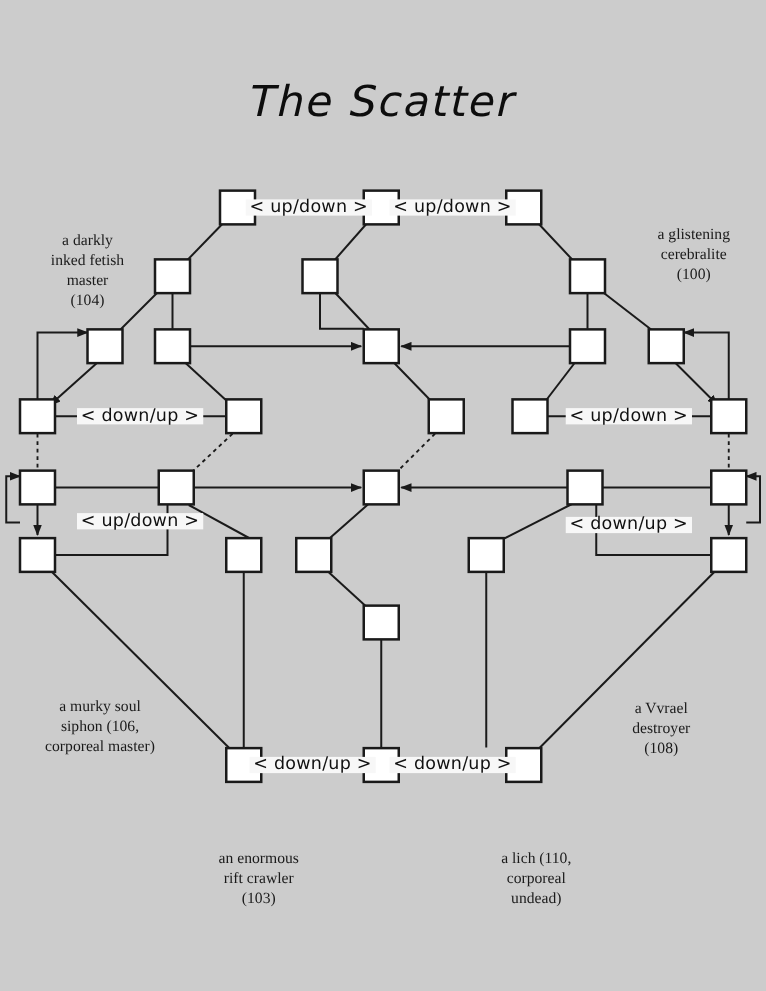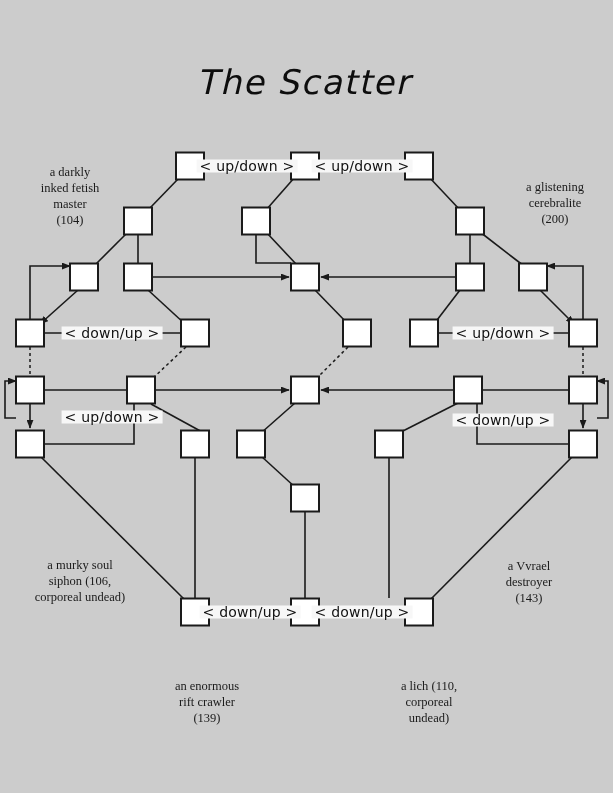--- a/index.html
+++ b/index.html
@@ -205,32 +205,32 @@
       <div class="edge-label-box" style="left: 247px; top: 166px;">&lt; up/down &gt;</div>
       <div class="edge-label-box" style="left: 362px; top: 166px;">&lt; up/down &gt;</div>
       <div class="edge-label-box" style="left: 112px; top: 333px;">&lt; down/up &gt;</div>
       <div class="edge-label-box" style="left: 503px; top: 333px;">&lt; up/down &gt;</div>
       <div class="edge-label-box" style="left: 112px; top: 417px;">&lt; up/down &gt;</div>
       <div class="edge-label-box" style="left: 503px; top: 420px;">&lt; down/up &gt;</div>
       <div class="edge-label-box" style="left: 250px; top: 612px;">&lt; down/up &gt;</div>
       <div class="edge-label-box" style="left: 362px; top: 612px;">&lt; down/up &gt;</div>
     </div>
   <div id="captions-layer">
-      <div class="room-caption" style="left: 70px; top: 164px;">a darkly
+      <div class="room-caption" style="left: 70px; top: 184px;">a darkly
 inked fetish
 master
 (104)</div>
       <div class="room-caption" style="left: 555px; top: 179px;">a glistening
-cerebralite (200)</div>
+cerebralite (100)</div>
       <div class="room-caption" style="left: 80px; top: 557px;">a murky soul
 siphon (106,
-corporeal undead)</div>
+corporeal master)</div>
       <div class="room-caption" style="left: 529px; top: 558px;">a Vvrael destroyer
-(143)</div>
+(108)</div>
       <div class="room-caption" style="left: 207px; top: 678px;">an enormous
 rift crawler
-(139)</div>
+(103)</div>
       <div class="room-caption" style="left: 429px; top: 678px;">a lich (110,
 corporeal
 undead)</div>
     </div>
 
 </div>
 
 </body></html>

